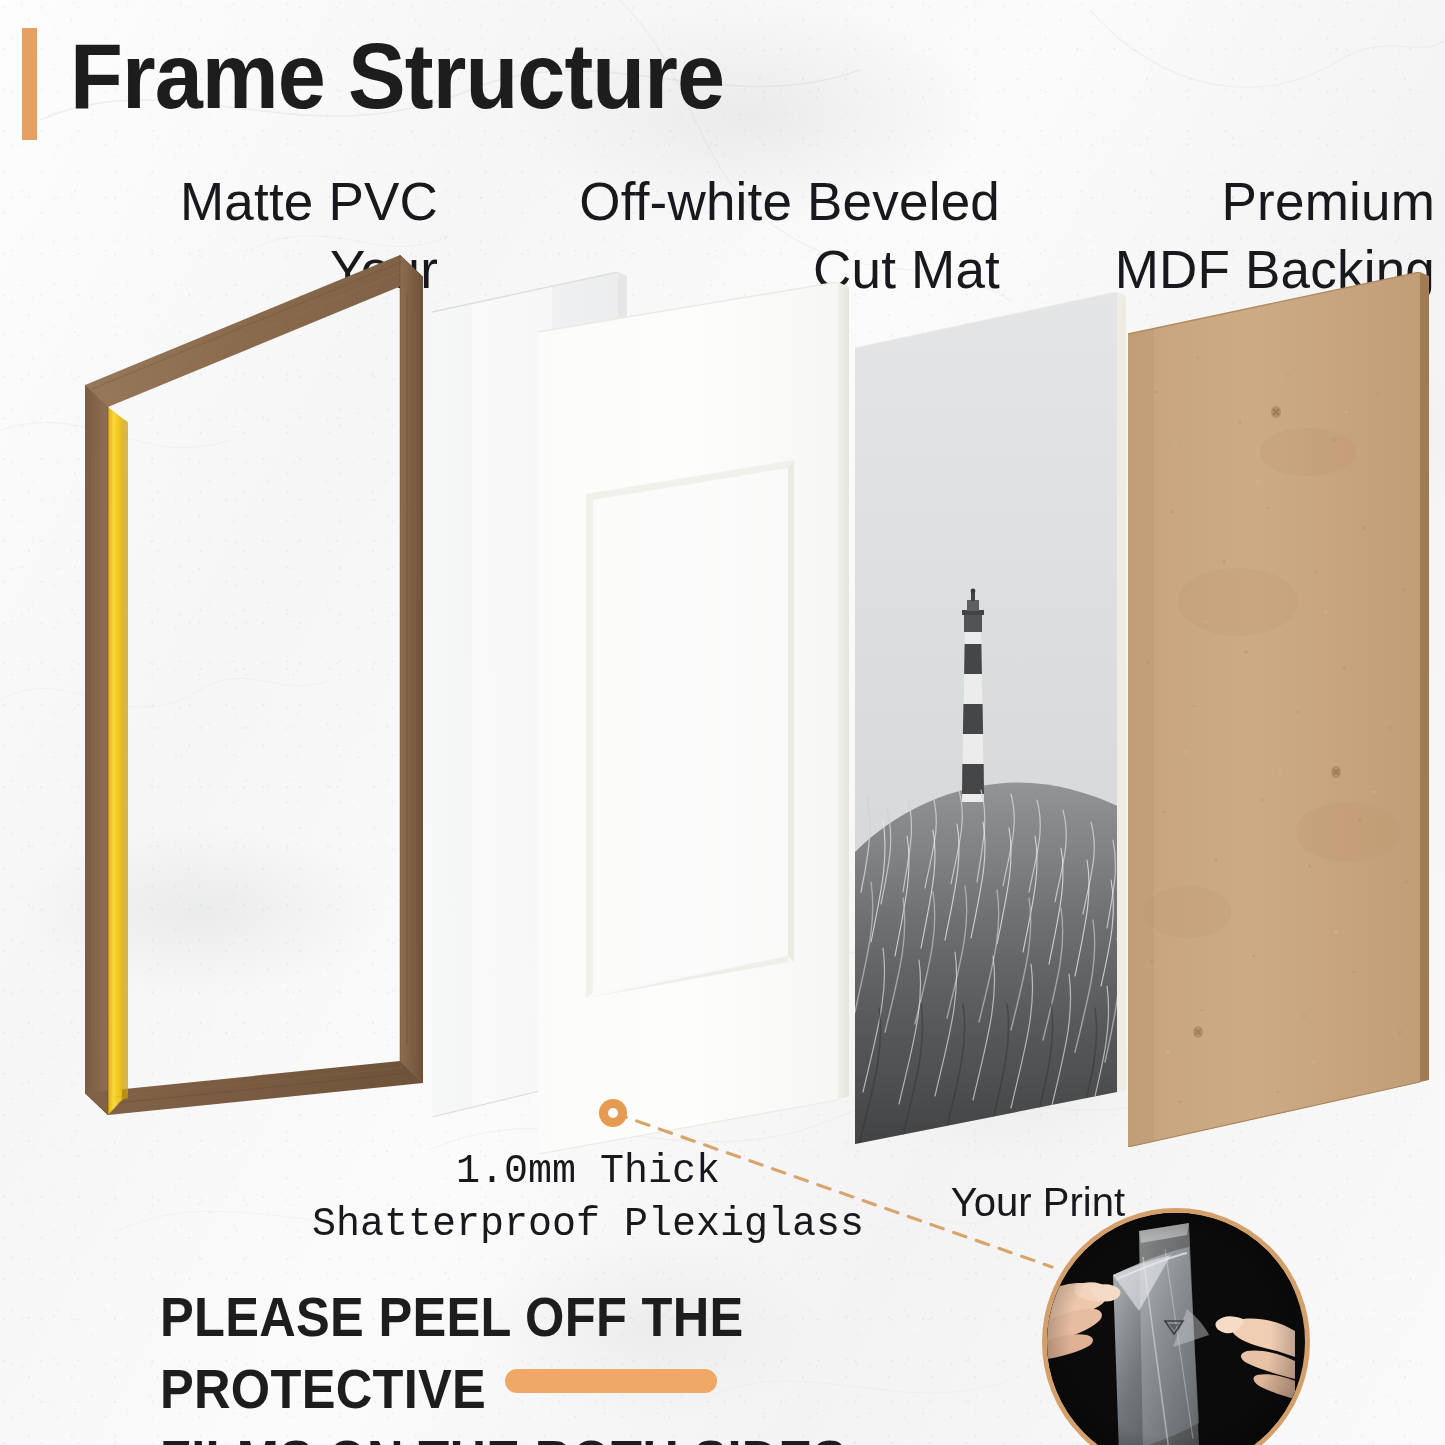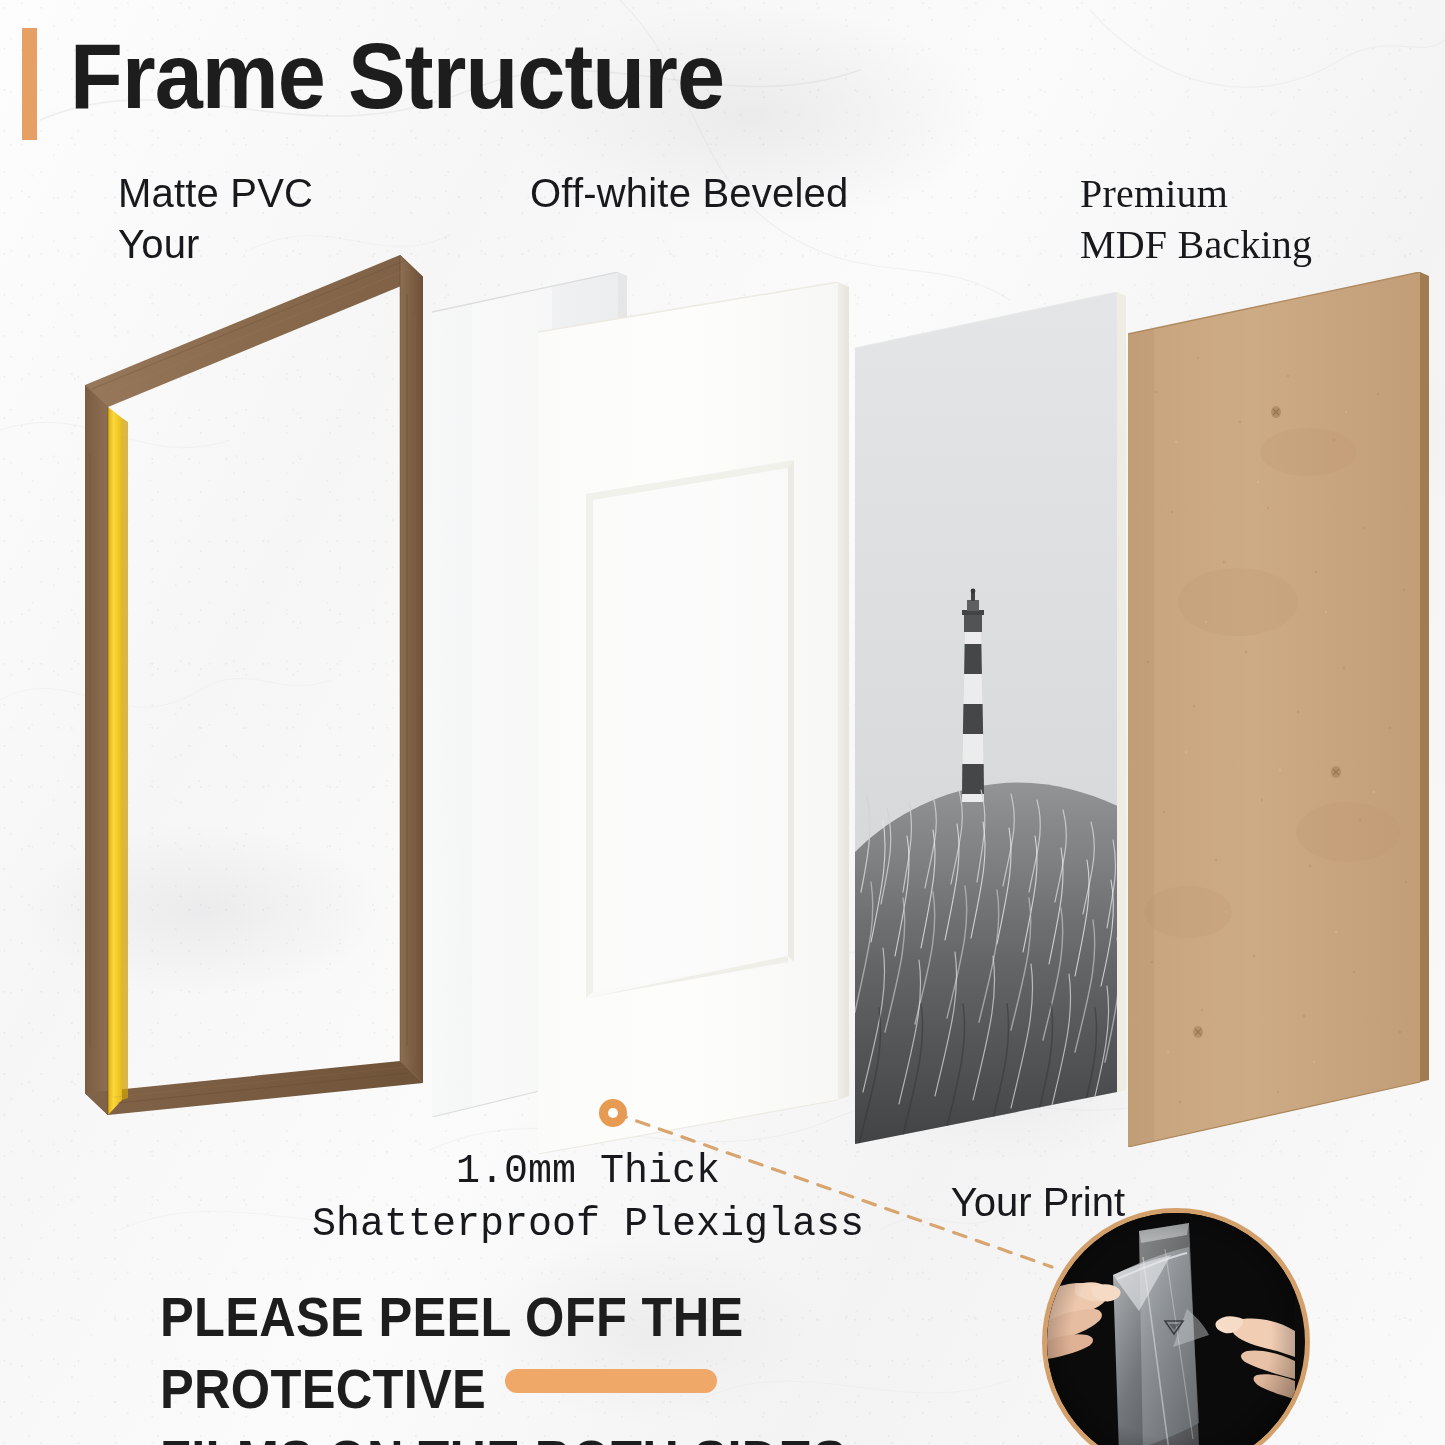--- a/index.html
+++ b/index.html
@@ -45,27 +45,27 @@
   .title{
     position:absolute;left:70px;top:22px;
     font-family:"Liberation Sans Narrow","Liberation Sans",sans-serif;
     font-size:93px;font-weight:700;color:#1d1d1d;
     letter-spacing:-1px;line-height:1.18;white-space:nowrap;
     transform:scaleX(.93);transform-origin:left top;
   }
 
   
   .lbl{
-    position:absolute;text-align:left;color:#17191c;
-    font-size:40px;line-height:1.28;font-weight:400;
+    position:absolute;text-align:right;color:#17191c;
+    font-size:53px;line-height:1.28;font-weight:400;
     letter-spacing:.2px;
   }
   #lbl-frame{left:118px;top:168px;width:320px;}
   #lbl-mat{left:530px;top:168px;width:470px;}
-  #lbl-mdf{left:1080px;top:168px;width:355px;font-family:Liberation Serif, serif;}
+  #lbl-mdf{left:1080px;top:168px;width:355px;}
 
   
   #lbl-plexi{
     position:absolute;left:243px;top:1145px;width:690px;text-align:center;
     color:#17191c;font-size:40px;line-height:1.33;font-family:Liberation Mono, monospace;
   }
   #lbl-print{
     position:absolute;left:845px;top:1176px;width:280px;text-align:right;
     color:#17191c;font-size:40px;line-height:1.3;
   }
@@ -145,20 +145,21 @@
 
   <div class="title-accent"></div>
   <div class="title">Frame Structure</div>
 
   <div class="lbl" id="lbl-frame">
     <div>Matte PVC</div>
     <div>Your</div>
   </div>
   <div class="lbl" id="lbl-mat">
     <div>Off-white Beveled</div>
+    <div>Cut Mat</div>
   </div>
   <div class="lbl" id="lbl-mdf">
     <div>Premium</div>
     <div>MDF Backing</div>
   </div>
 
   <svg class="panel" id="wood-frame" viewBox="0 0 345 905" aria-hidden="true">
     <defs>
       <linearGradient id="woodTop" x1="0" y1="0" x2="1" y2="0">
         <stop offset="0" stop-color="#97785b"></stop>

